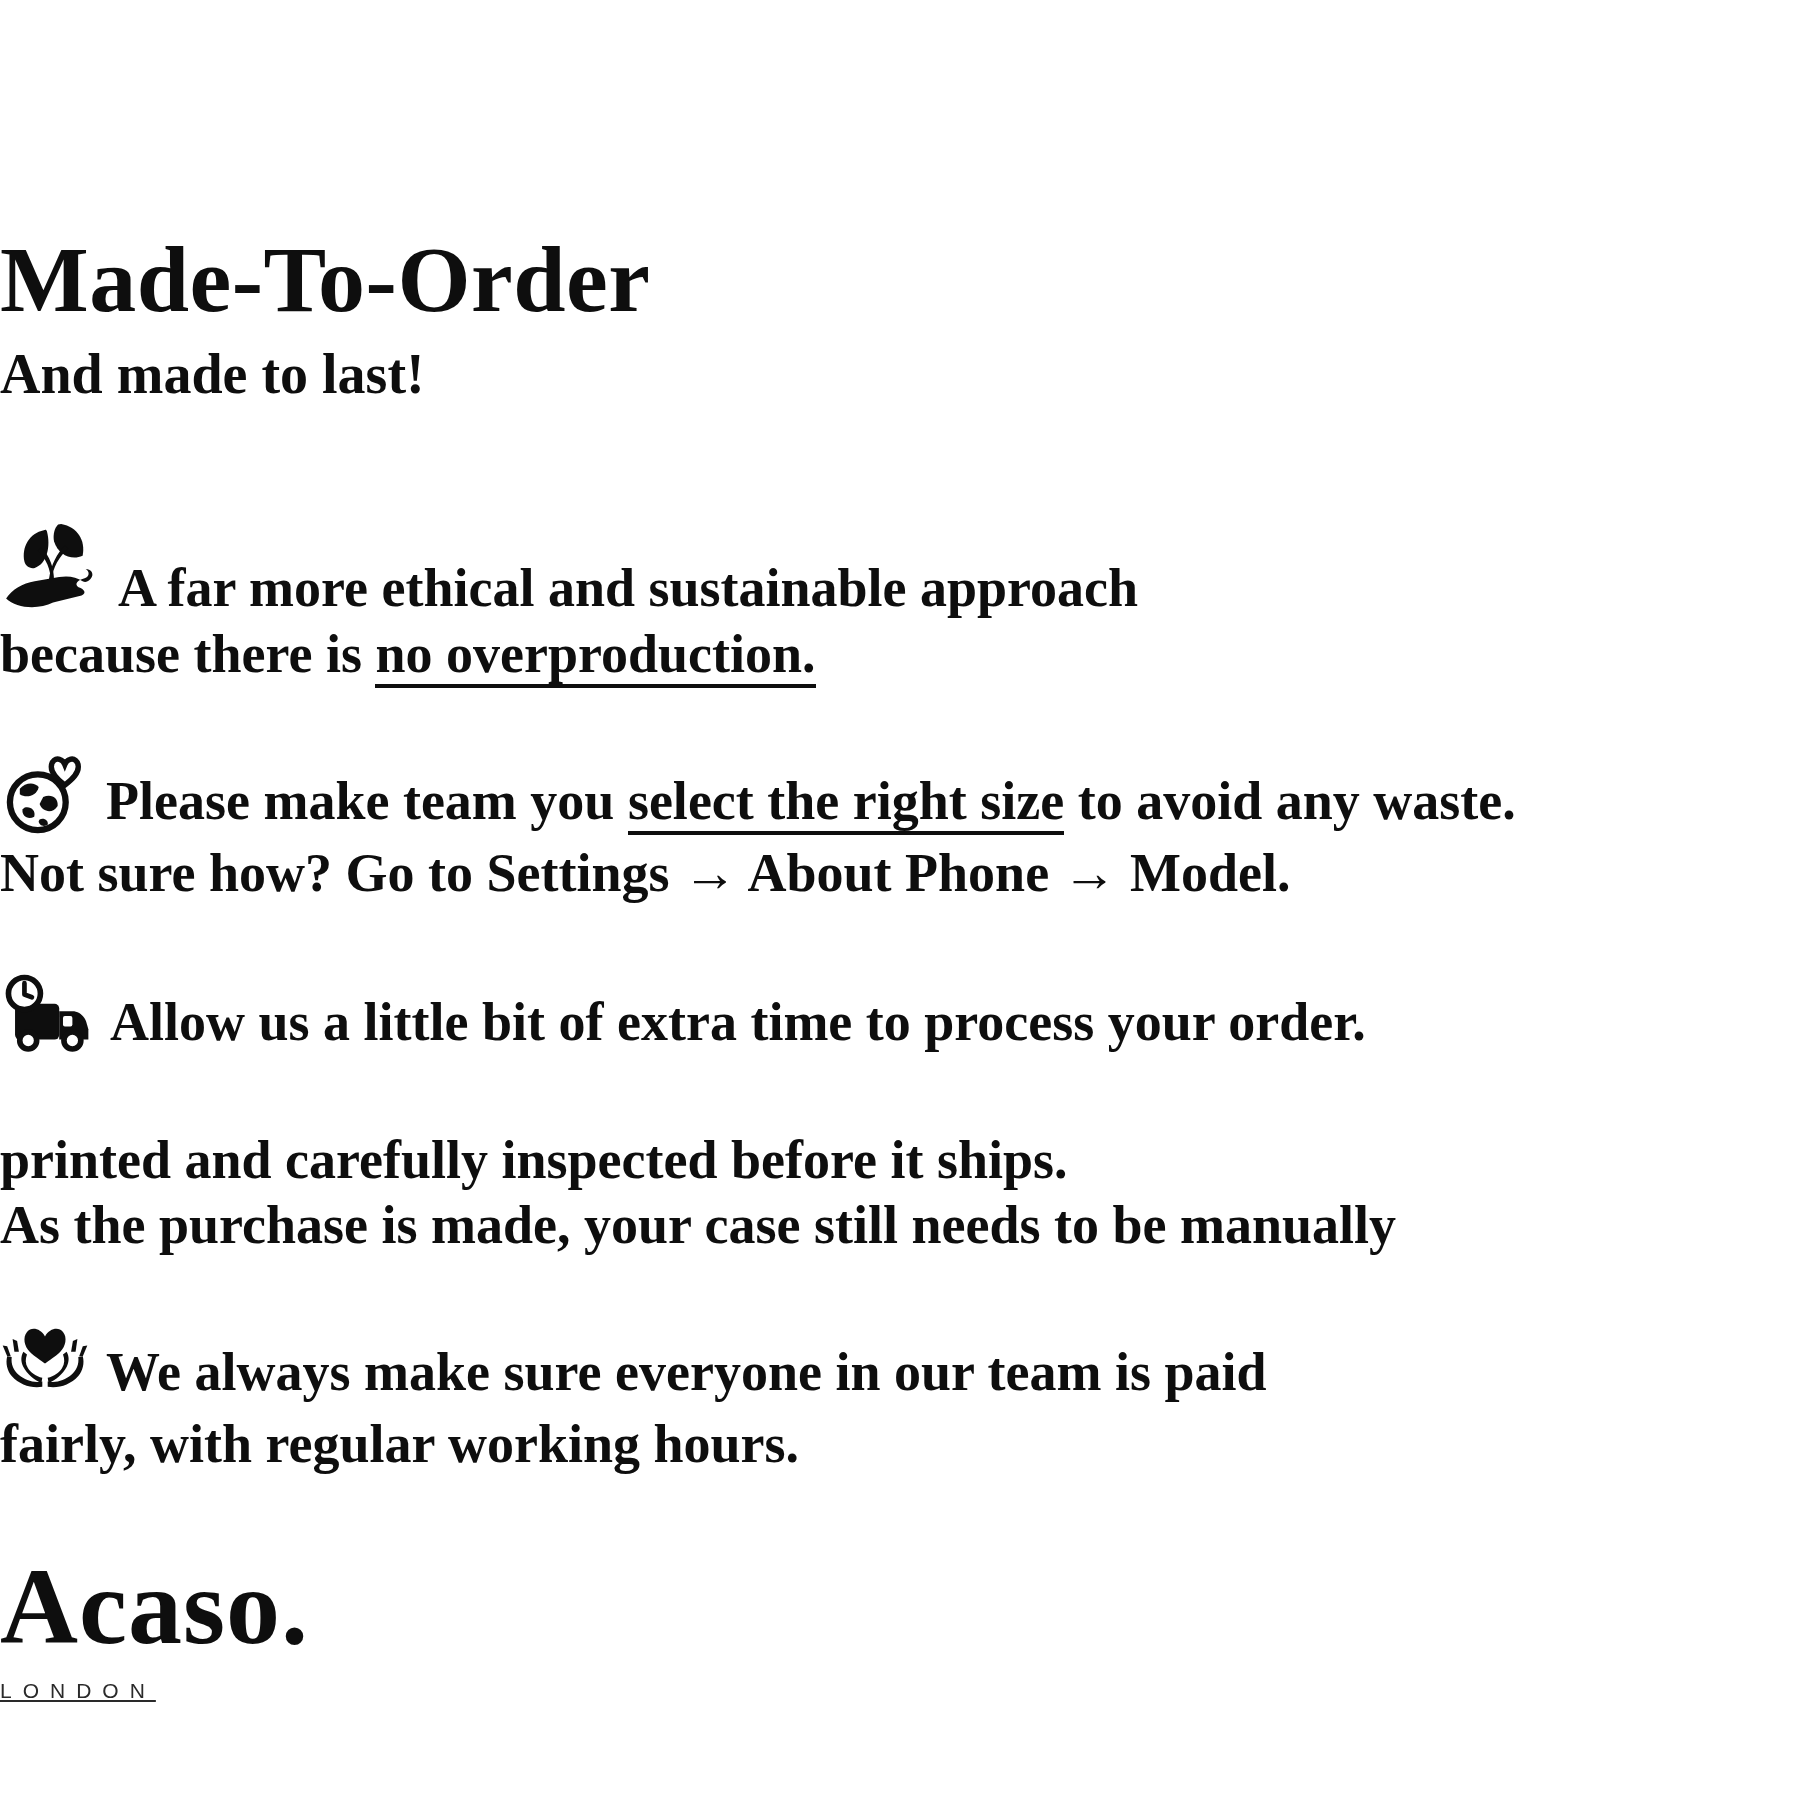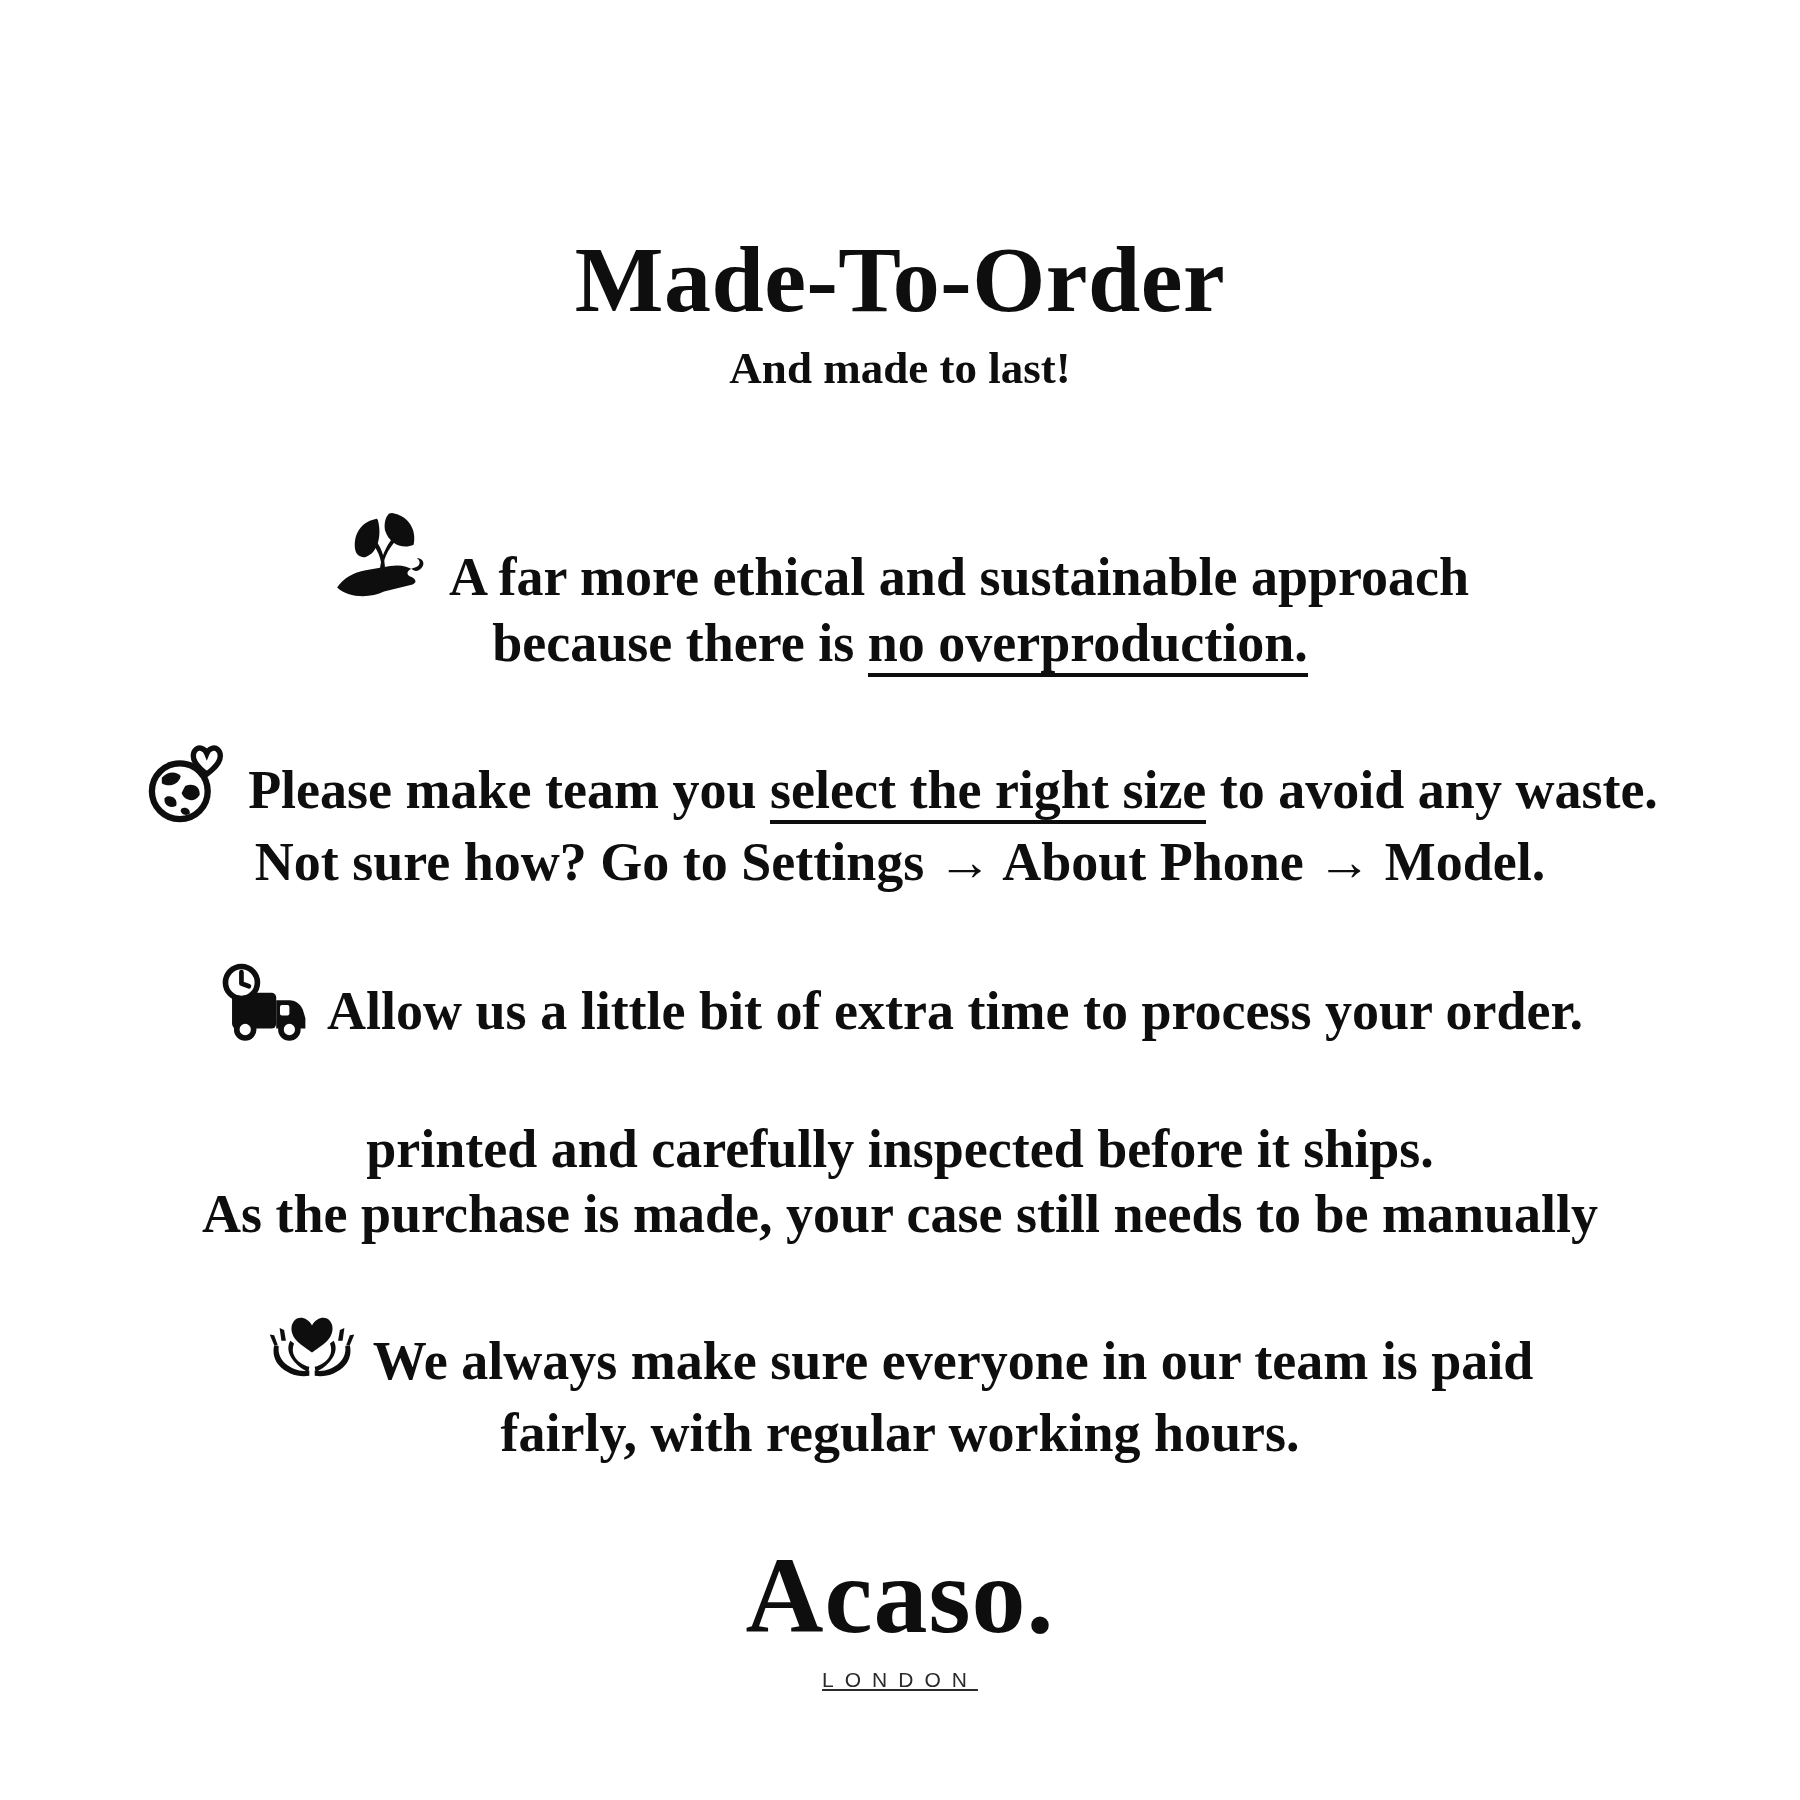--- a/index.html
+++ b/index.html
@@ -12,33 +12,33 @@
     height: 1800px;
     font-family: "Liberation Serif", "DejaVu Serif", serif;
     color: #0e0e0e;
     -webkit-font-smoothing: antialiased;
   }
   .canvas {
     position: relative;
     width: 1800px;
     height: 1800px;
     overflow: hidden;
-    text-align: center;
+    text-align: left;
     background: #ffffff;
   }
   .title {
     padding-top: 232px;
     font-size: 94px;
     font-weight: 700;
     line-height: 1;
     letter-spacing: 0.5px;
   }
   .subtitle {
     margin-top: 20px;
-    font-size: 45px;
+    font-size: 56px;
     font-weight: 700;
     line-height: 1;
   }
   .paras {
     margin-top: 118px;
     font-size: 54px;
     font-weight: 700;
   }
   .para {
     margin-bottom: 64px;

